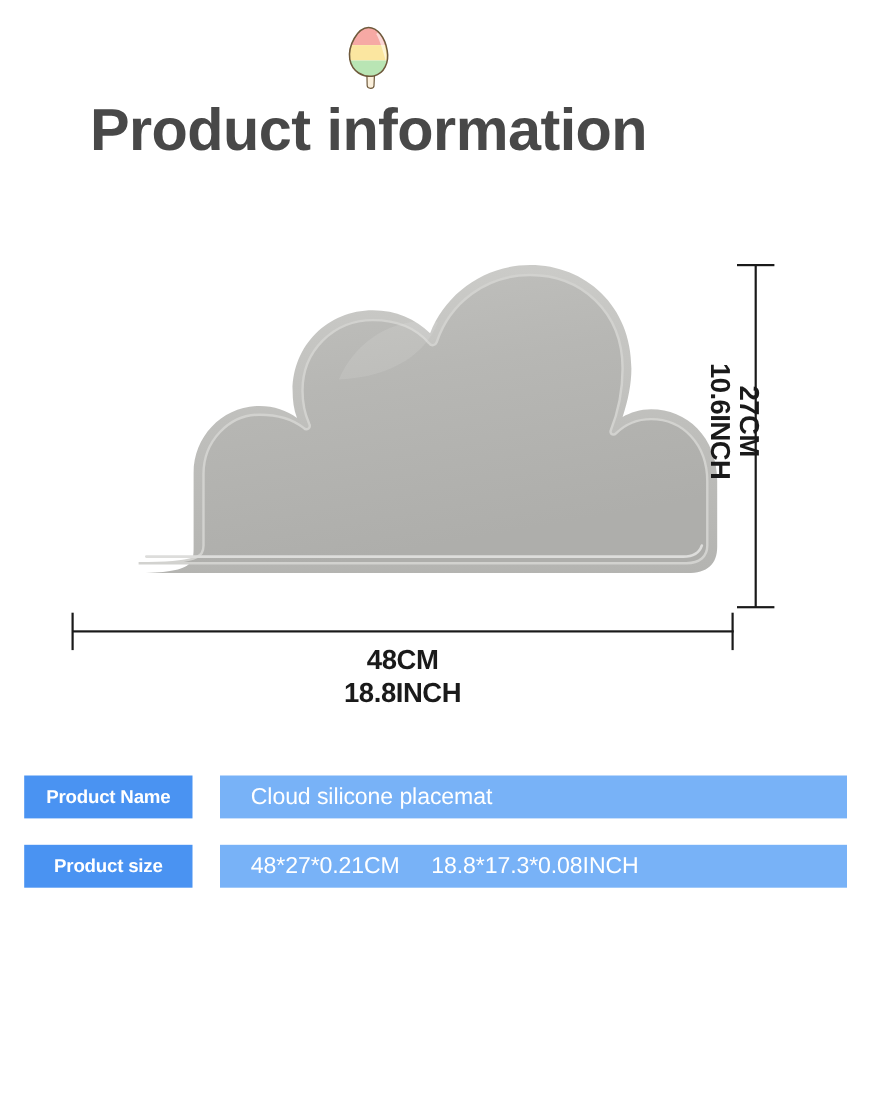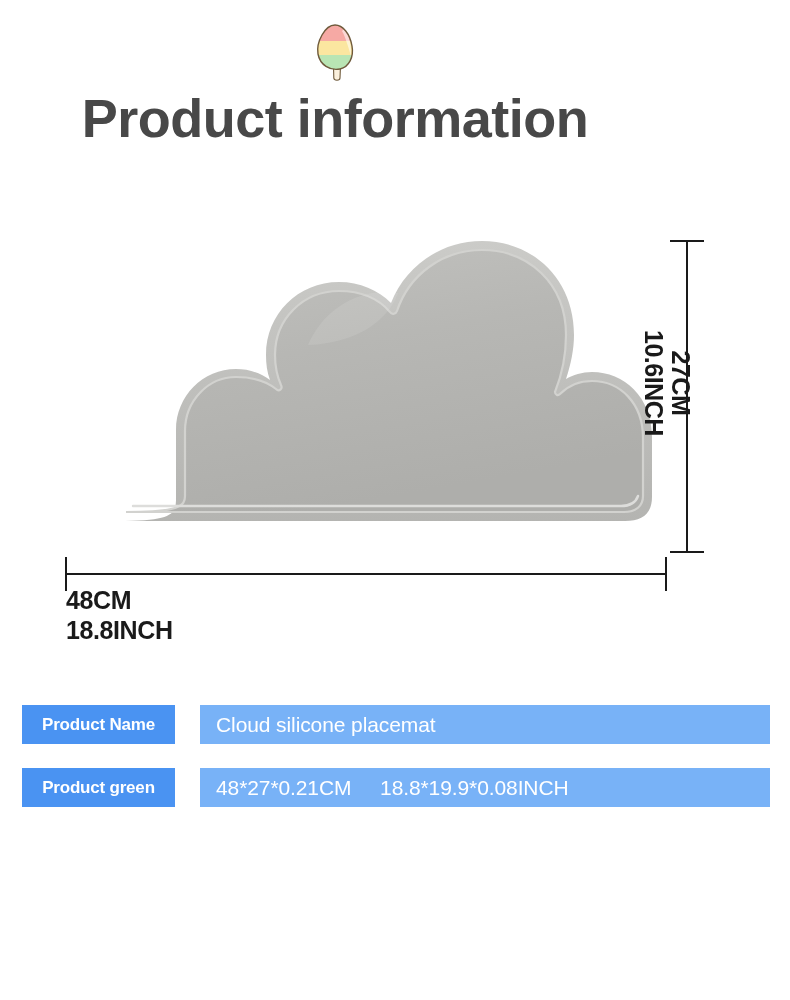--- a/index.html
+++ b/index.html
@@ -82,21 +82,21 @@
     line-height: 1.08;
     text-align: center;
   }
   .dim-v-label span { display: block; }
 
   .dim-h-label {
     position: absolute;
     left: 66px;
     top: 585px;
     width: 600px;
-    text-align: left;
+    text-align: center;
     font-size: 25px;
     font-weight: bold;
     color: #1a1a1a;
     letter-spacing: -0.4px;
     line-height: 1.2;
   }
   .dim-h-label span { display: block; }
 
   
   .spec-table {
@@ -130,21 +130,21 @@
     left: 200px;
     top: 0;
     width: 570px;
     height: 39px;
     background: #78b2f7;
     color: #ffffff;
     font-size: 21px;
     font-weight: normal;
     display: flex;
     align-items: center;
-    padding-left: 16px;
+    padding-left: 28px;
     box-sizing: border-box;
     letter-spacing: -0.1px;
     white-space: pre;
   }
 </style>
 </head>
 <body>
 
 <div class="header-block">
 
@@ -264,21 +264,21 @@
 </div>
 
 <div class="spec-table">
 
   <div class="spec-row">
     <div class="spec-label">Product Name</div>
     <div class="spec-value">Cloud silicone placemat</div>
   </div>
 
   <div class="spec-row">
-    <div class="spec-label">Product green</div>
-    <div class="spec-value">48*27*0.21CM     18.8*19.9*0.08INCH</div>
+    <div class="spec-label">Product size</div>
+    <div class="spec-value">48*27*0.21CM     18.8*17.3*0.08INCH</div>
   </div>
 
 
   <div class="spec-row">
   </div>
 
 </div>
 
 </body></html>

